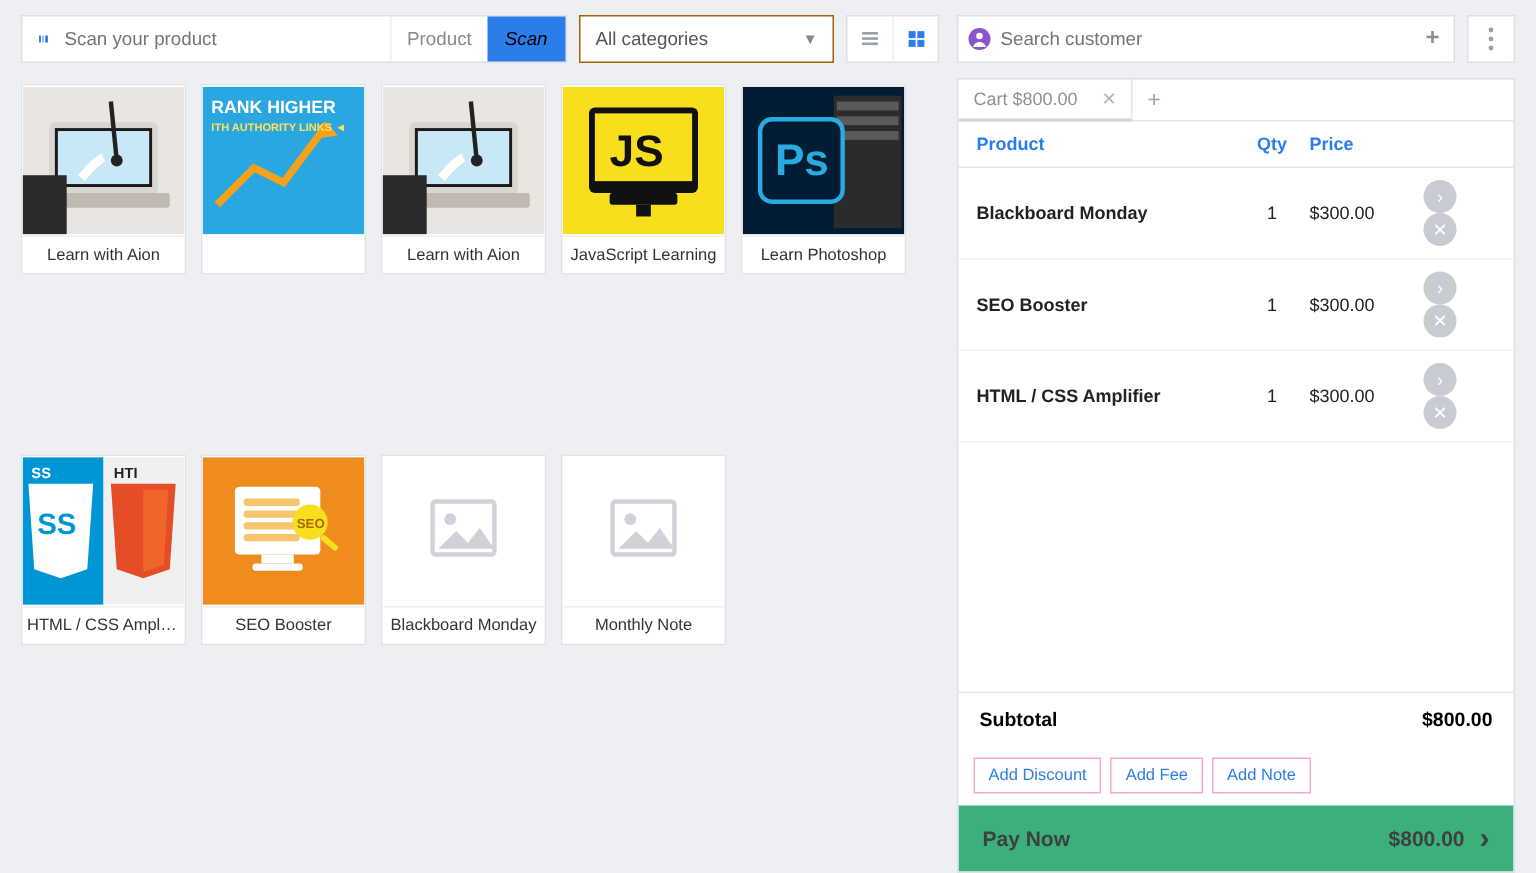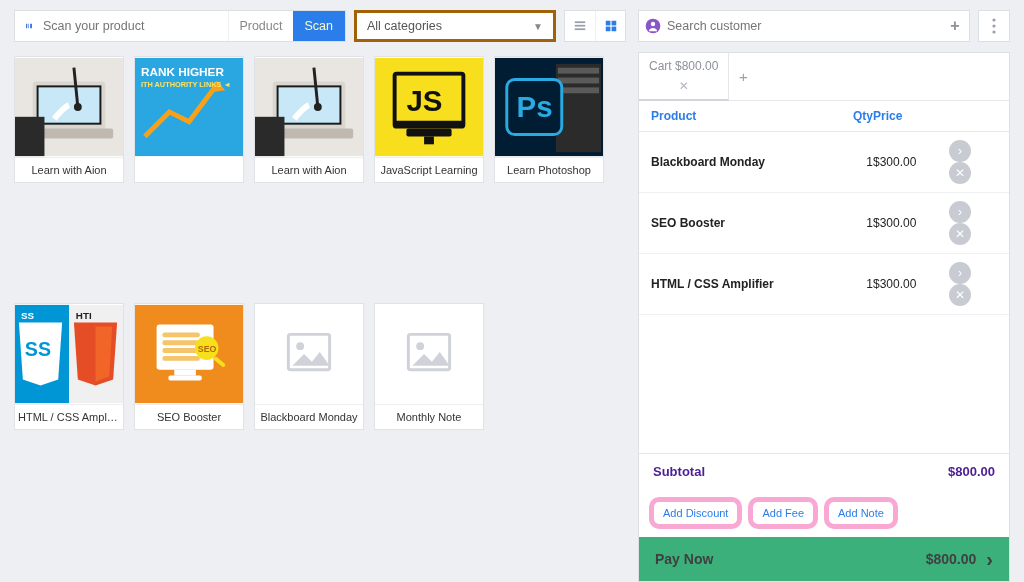--- a/index.html
+++ b/index.html
@@ -7,22 +7,22 @@
   .app { display: flex; height: 100%; }
   .left { flex: 1; padding: 10px 8px 10px 14px; display: flex; flex-direction: column; }
   .right { width: 390px; padding: 10px 14px 0 4px; display: flex; flex-direction: column; }
 
   
   .topbar-left { display: flex; gap: 8px; margin-bottom: 14px; }
   .searchbox { display: flex; align-items: center; background: #fff; border: 1px solid #dcdfe4; height: 32px; flex: 1; }
   .searchbox .icon { width: 28px; display: flex; align-items: center; justify-content: center; color: #2b6fdc; }
   .searchbox input { border: none; outline: none; font-size: 12.5px; color: #444; flex: 1; background: transparent; }
   .searchbox .prod { padding: 0 10px; font-size: 12.5px; color: #888; border-left: 1px solid #eee; height: 100%; display: flex; align-items: center; }
-  .searchbox .scan { background: #2b7de9; color: #fef9c3; font-size: 12.5px; padding: 0 12px; height: 100%; display: flex; align-items: center; cursor: pointer; }
-  .catsel { background: #fff; border: 3px solid #a16207; height: 32px; width: 202px; display: flex; align-items: center; justify-content: space-between; padding: 0 10px; font-size: 12.5px; color: #555; cursor: pointer; }
+  .searchbox .scan { background: #2b7de9; color: #000000; font-size: 12.5px; padding: 0 12px; height: 100%; display: flex; align-items: center; cursor: pointer; font-style: italic; }
+  .catsel { background: #fff; border: 1px solid #a16207; height: 32px; width: 170px; display: flex; align-items: center; justify-content: space-between; padding: 0 10px; font-size: 12.5px; color: #555; cursor: pointer; }
   .catsel .tri { color: #888; font-size: 10px; }
   .viewtoggle { display: flex; background: #fff; border: 1px solid #dcdfe4; height: 32px; margin-left: auto; }
   .viewtoggle .vbtn { width: 30px; display: flex; align-items: center; justify-content: center; cursor: pointer; color: #9aa0aa; }
   .viewtoggle .vbtn.active { color: #2b7de9; }
   .viewtoggle .vbtn + .vbtn { border-left: 1px solid #eee; }
 
   
   .grid { display: grid; grid-template-columns: repeat(5, 110px); gap: 10px; align-content: start; }
   .card { width: 110px; display: flex; flex-direction: column; background: #fff; border: 1px solid #e0e2e6; cursor: pointer; }
   .thumb { width: 100%; height: 100px; display: flex; align-items: center; justify-content: center; overflow: hidden; background: #fff; }
@@ -36,35 +36,35 @@
   .topbar-right { display: flex; gap: 8px; align-items: center; margin-bottom: 10px; }
   .custsearch { display: flex; align-items: center; background: #fff; border: 1px solid #dcdfe4; height: 32px; flex: 1; }
   .custsearch .icon { width: 28px; display: flex; align-items: center; justify-content: center; color: #8a55c9; }
   .custsearch input { border: none; outline: none; font-size: 12.5px; color: #444; flex: 1; background: transparent; }
   .custsearch .plus { width: 28px; display: flex; align-items: center; justify-content: center; color: #8b9099; cursor: pointer; font-size: 16px; font-weight: 600; }
   .moremenu { width: 32px; height: 32px; background: #fff; border: 1px solid #dcdfe4; display: flex; align-items: center; justify-content: center; color: #9aa0aa; cursor: pointer; }
 
   
   .cart { background: #fff; border: 1px solid #dcdfe4; flex: 1; display: flex; flex-direction: column; overflow: hidden; }
   .tabs { display: flex; align-items: center; border-bottom: 1px solid #e5e7eb; }
-  .tab { display: flex; align-items: center; gap: 6px; padding: 6px 10px; font-size: 12px; color: #8d9299; border-right: 1px solid #e5e7eb; border-bottom: 2px solid #d1d4da; margin-bottom: -1px; flex-direction: column; }
+  .tab { display: flex; align-items: center; gap: 16px; padding: 6px 10px; font-size: 12px; color: #8d9299; border-right: 1px solid #e5e7eb; border-bottom: 2px solid #d1d4da; margin-bottom: -1px; }
   .tab .x { color: #b3b8c0; cursor: pointer; font-size: 12px; }
   .tab-plus { width: 28px; display: flex; align-items: center; justify-content: center; color: #9aa0aa; cursor: pointer; font-size: 15px; }
   .thead { display: flex; padding: 8px 12px; border-bottom: 1px solid #e5e7eb; font-size: 12px; font-weight: 600; color: #2b7de9; }
   .col-p { flex: 1; }
-  .col-q { width: 50px; text-align: right; }
+  .col-q { width: 50px; text-align: center; }
   .col-pr { width: 70px; text-align: left; }
   .col-act { width: 54px; }
   .rows { flex: 1; overflow: auto; }
   .row { display: flex; align-items: center; padding: 8px 12px; border-bottom: 1px solid #eef0f3; font-size: 12px; color: #222; }
   .row .col-p { font-weight: 700; }
   .row .actbtn { width: 22px; height: 22px; border-radius: 50%; background: #c8cbd2; color: #fff; display: inline-flex; align-items: center; justify-content: center; font-size: 12px; margin-left: 6px; cursor: pointer; }
-  .subtotal { display: flex; justify-content: space-between; padding: 10px 14px; border-top: 1px solid #e5e7eb; font-size: 13px; font-weight: 700; color: #4c1d95; }
+  .subtotal { display: flex; justify-content: space-between; padding: 10px 14px; border-top: 1px solid #e5e7eb; font-size: 13px; font-weight: 700; color: #000000; }
   .addbtns { display: flex; gap: 6px; padding: 8px 10px; }
-  .pill { border: 5px solid #f9a8d4; color: #2b7de9; background: #fff; font-size: 11px; padding: 5px 9px; border-radius: 10px; cursor: pointer; }
+  .pill { border: 1px solid #f9a8d4; color: #2b7de9; background: #fff; font-size: 11px; padding: 5px 9px; border-radius: 0; cursor: pointer; }
   .paynow { background: #3bb07a; color: #404040; display: flex; align-items: center; justify-content: space-between; padding: 14px 16px; font-size: 14px; font-weight: 600; cursor: pointer; }
   .paynow .chev { font-size: 20px; line-height: 0; }
 </style>
 </head>
 <body>
 
 <div class="app">
 
   <div class="left">
     <div class="topbar-left">

